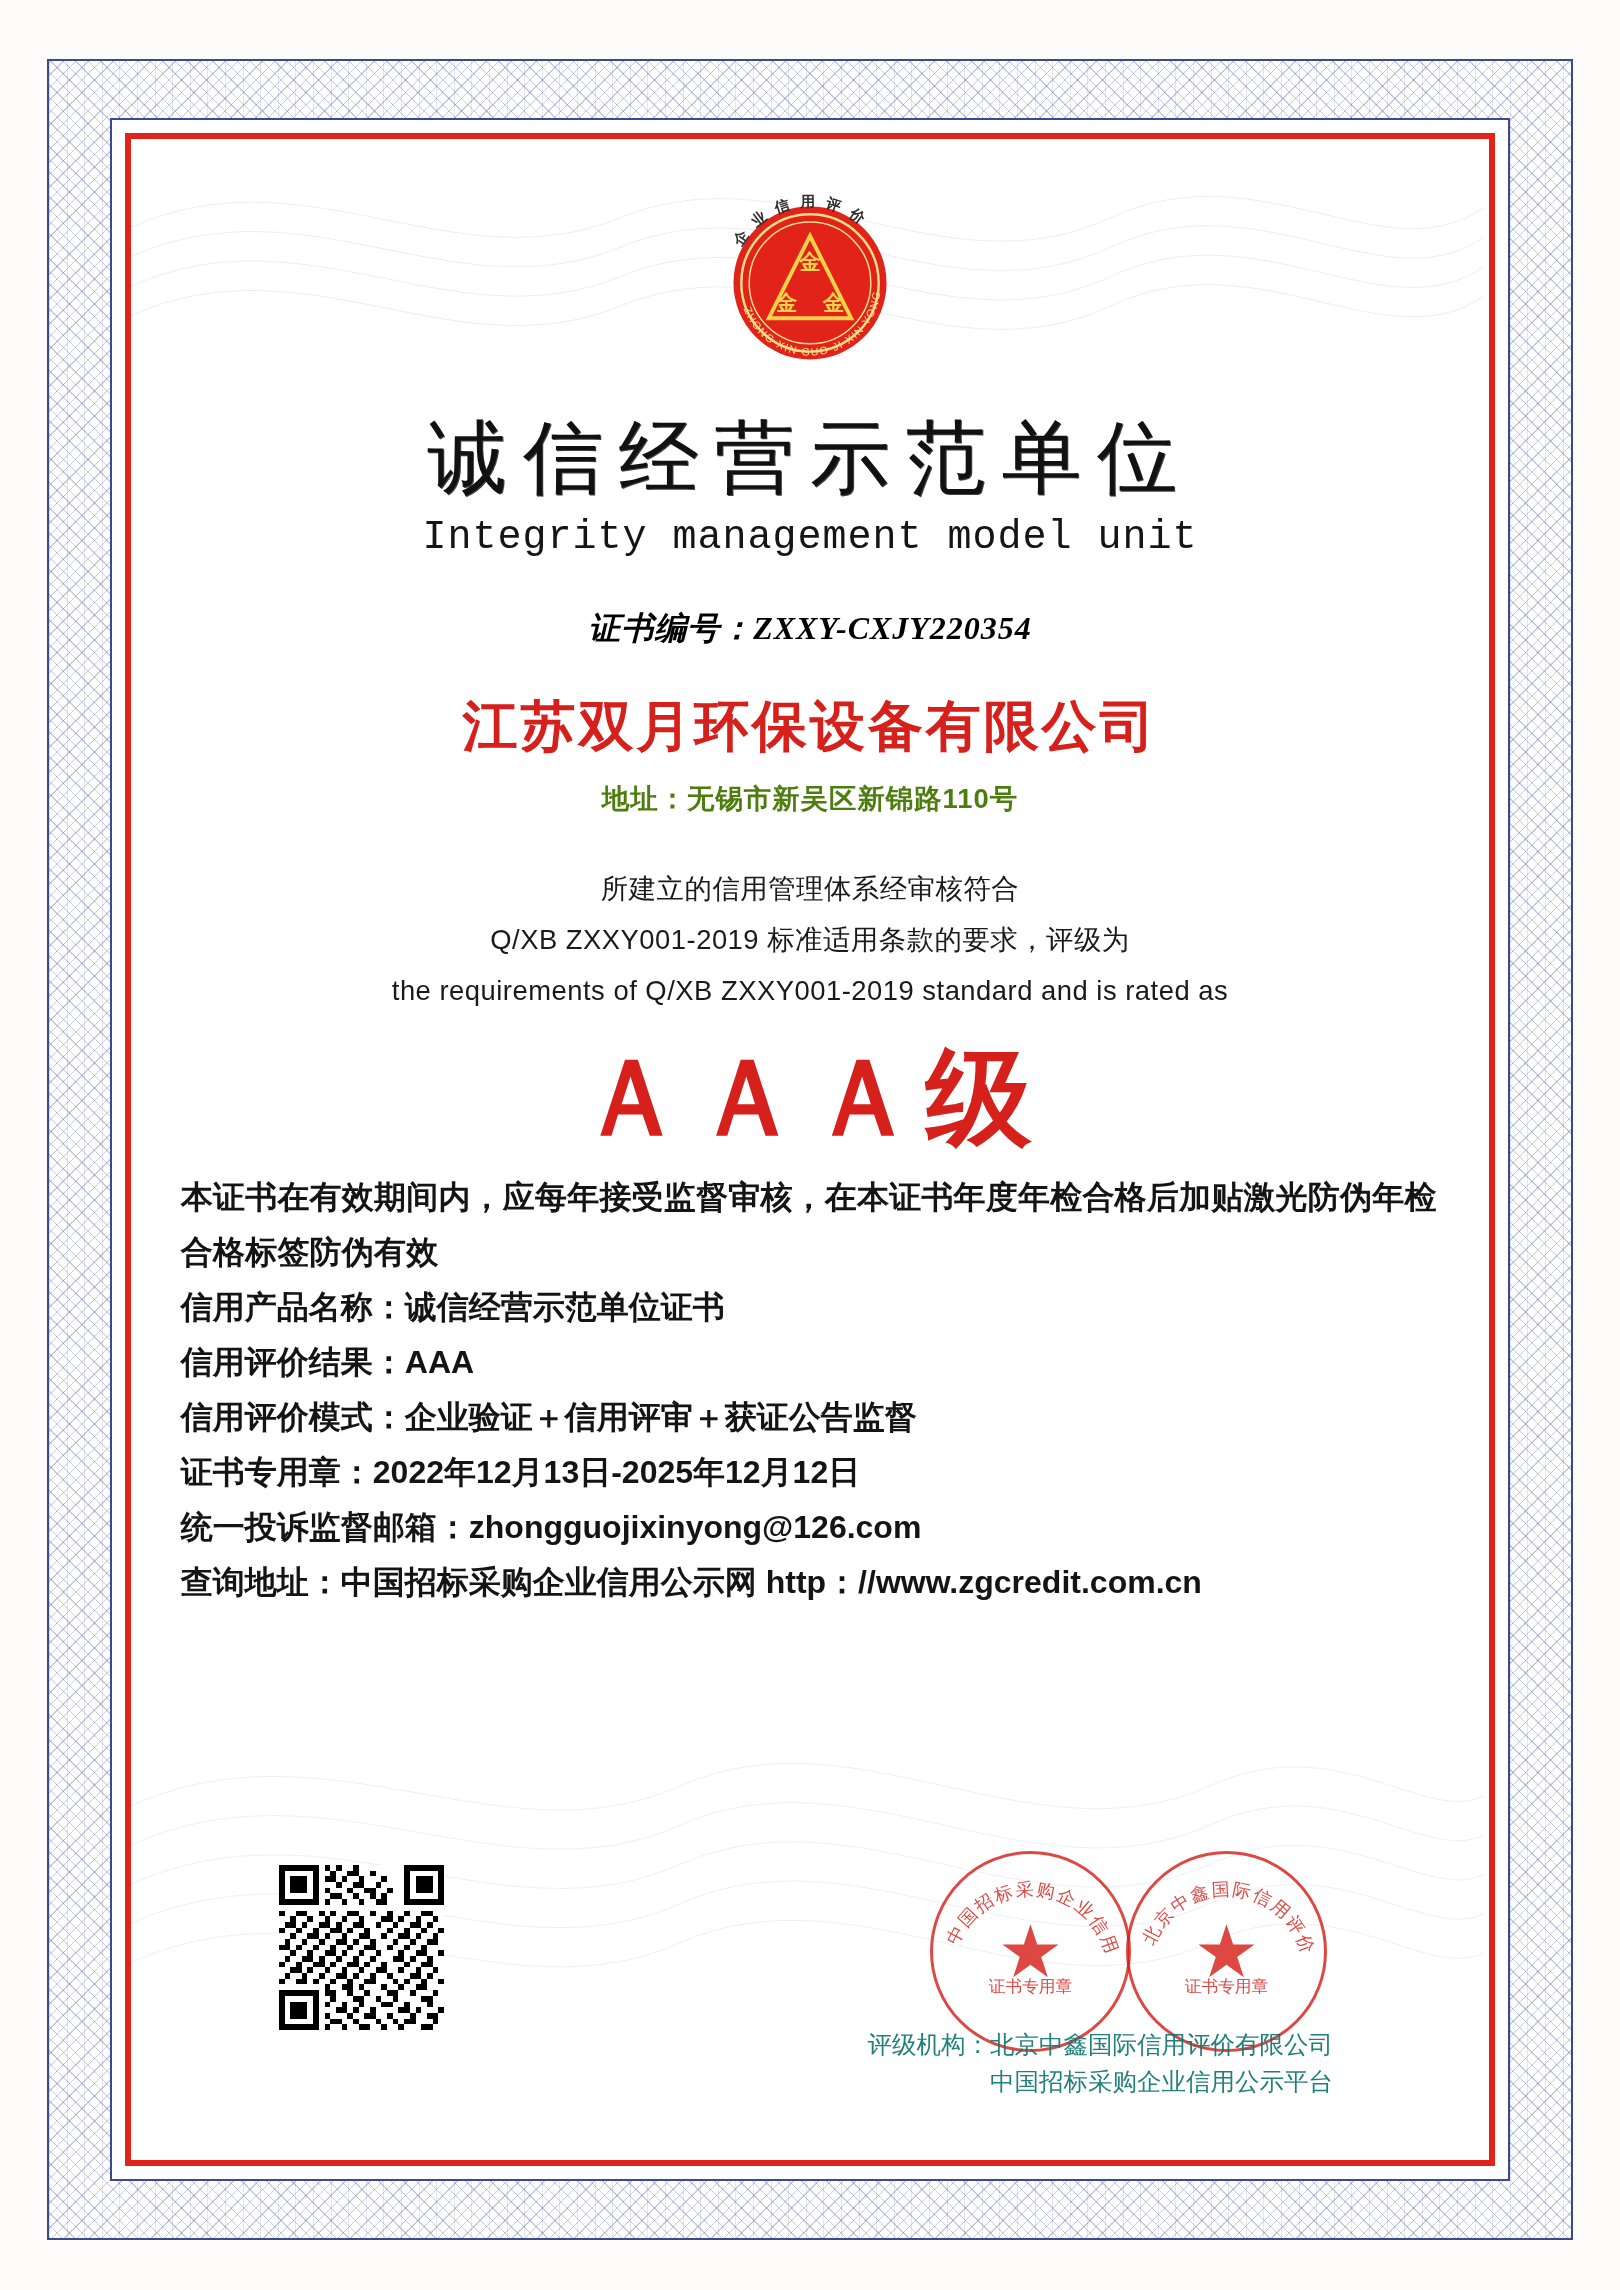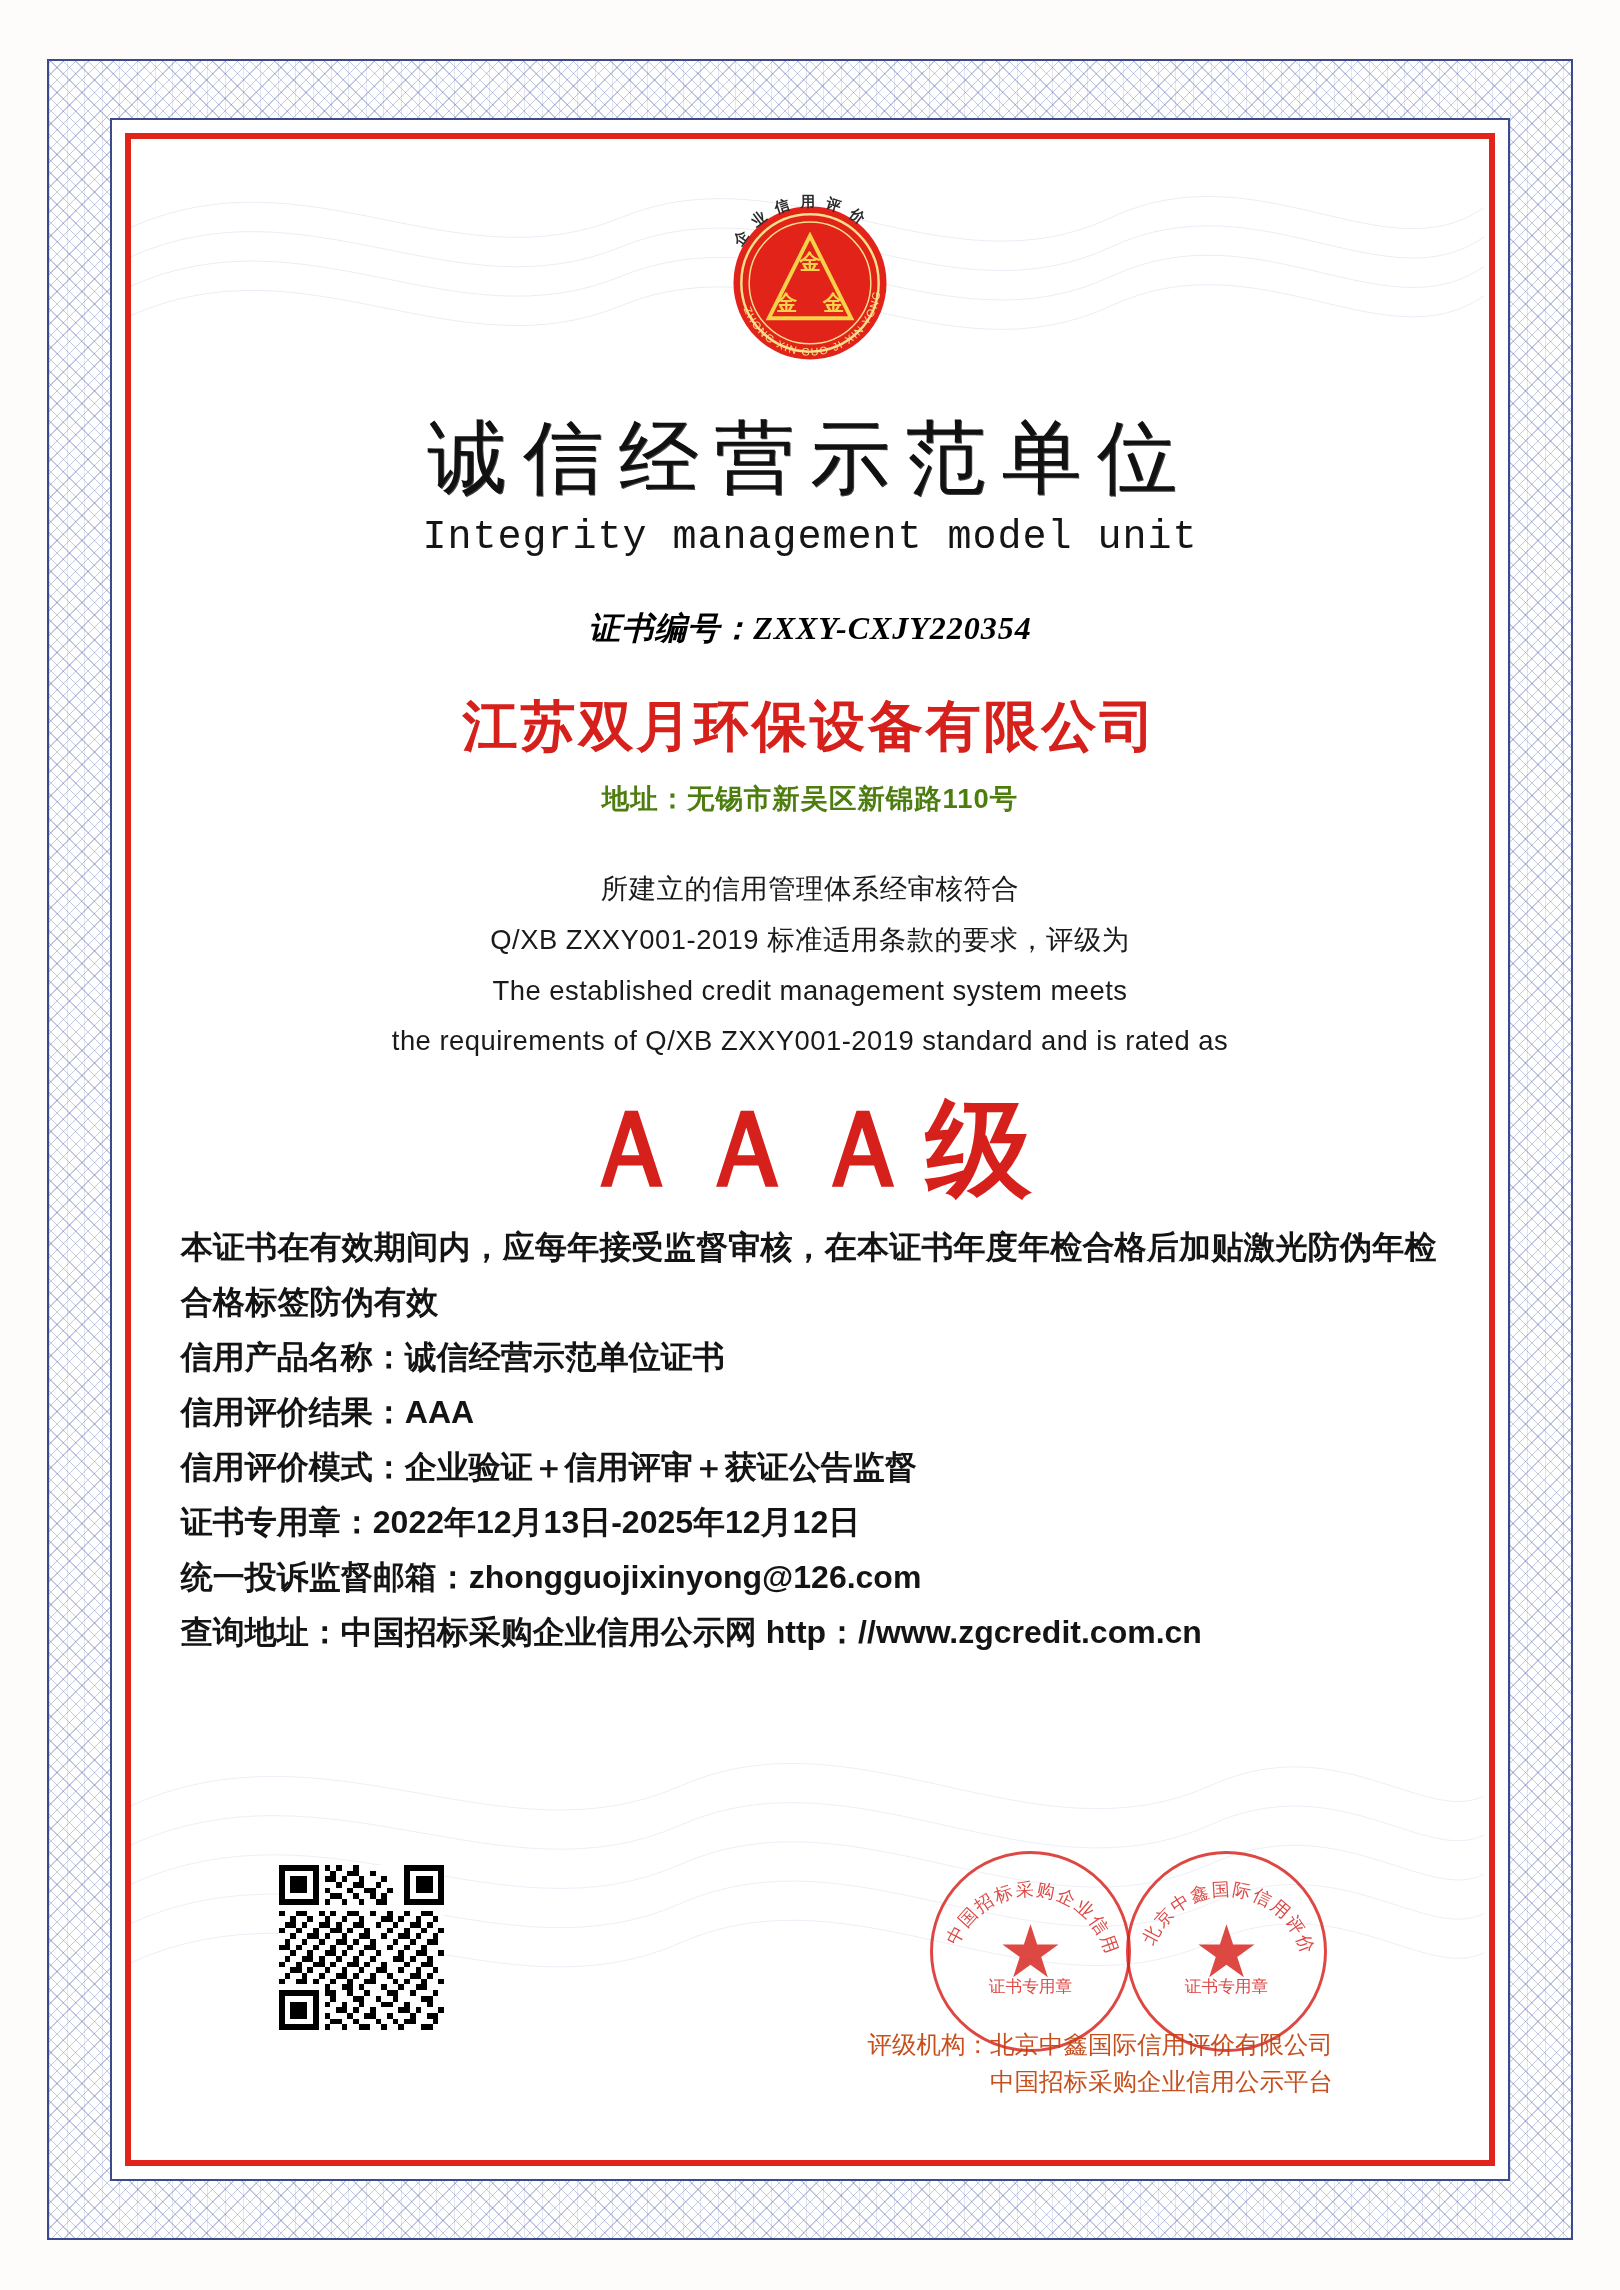--- a/index.html
+++ b/index.html
@@ -207,21 +207,21 @@
     font-size: 16.7px;
     color: #d6201b;
     white-space: nowrap;
   }
   .issuer {
     position: absolute;
     right: 116px; bottom: 41px;
     text-align: right;
     font-family: "Liberation Sans", sans-serif;
     font-size: 24.5px;
-    color: #c2410c;
+    color: #0f766e;
     line-height: 1.5;
     opacity: 0.92;
   }
 </style>
 </head>
 <body>
 
 <div class="page">
 
   <div class="guilloche-outer"></div>
@@ -282,21 +282,20 @@
     <div class="title-en">Integrity management model unit</div>
 
     <div class="cert-no">证书编号：ZXXY-CXJY220354</div>
 
     <div class="company">江苏双月环保设备有限公司</div>
     <div class="address">地址：无锡市新吴区新锦路110号</div>
 
     <div class="statement">
       <div>所建立的信用管理体系经审核符合</div>
       <div>Q/XB ZXXY001-2019 标准适用条款的要求，评级为</div>
-      <div>The established credit management system meets</div>
       <div>the requirements of Q/XB ZXXY001-2019 standard and is rated as</div>
     </div>
 
     <div class="grade">ＡＡＡ级</div>
 
     <div class="details">
       <div class="note">本证书在有效期间内，应每年接受监督审核，在本证书年度年检合格后加贴激光防伪年检</div>
       <div class="note">合格标签防伪有效</div>
       <div class="row">信用产品名称：诚信经营示范单位证书</div>
       <div class="row">信用评价结果：AAA</div>

